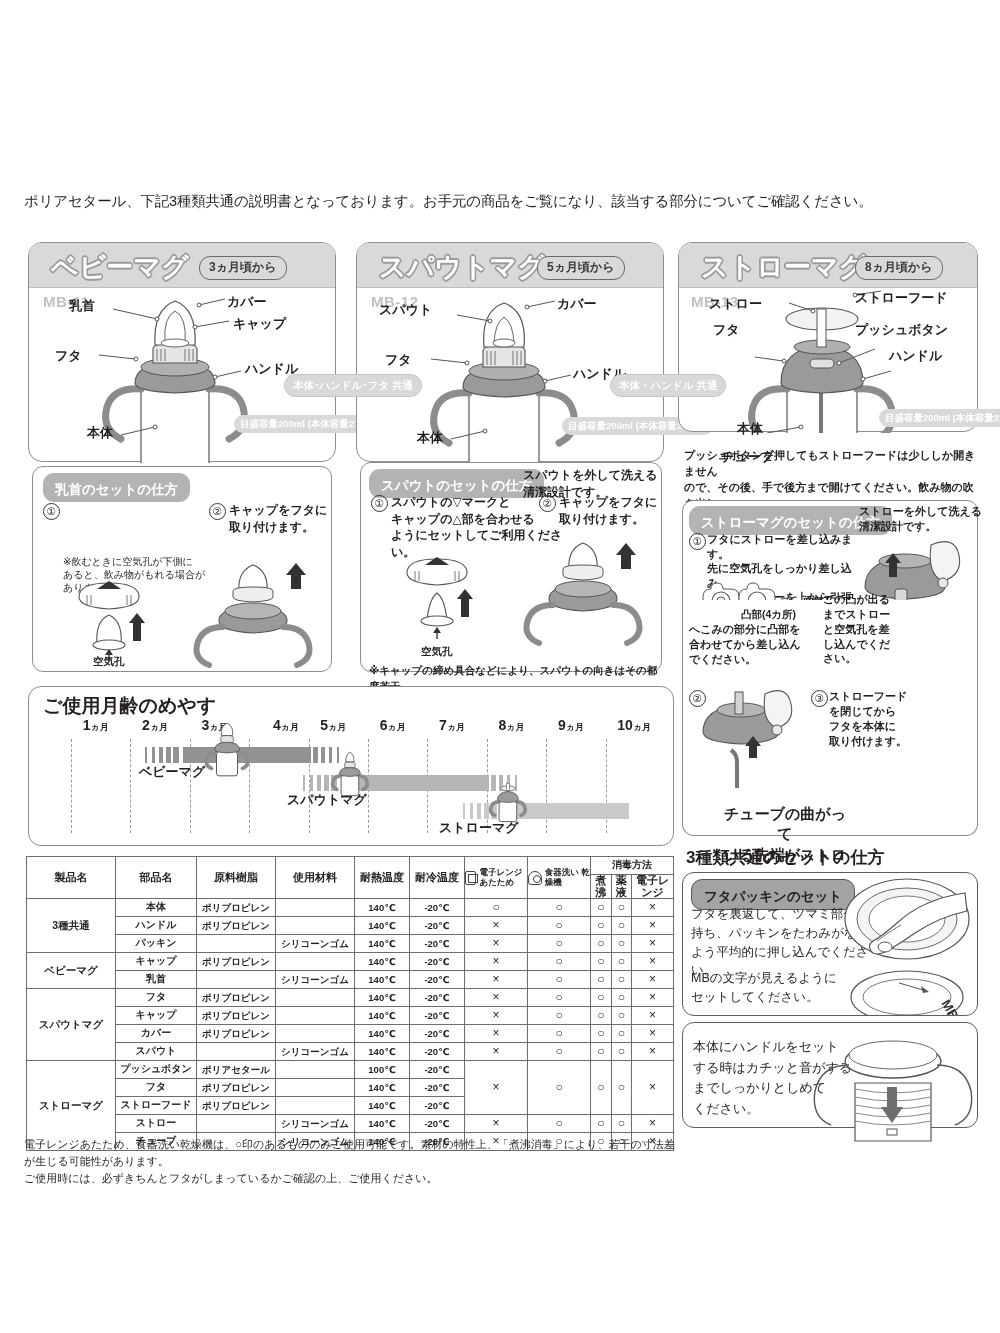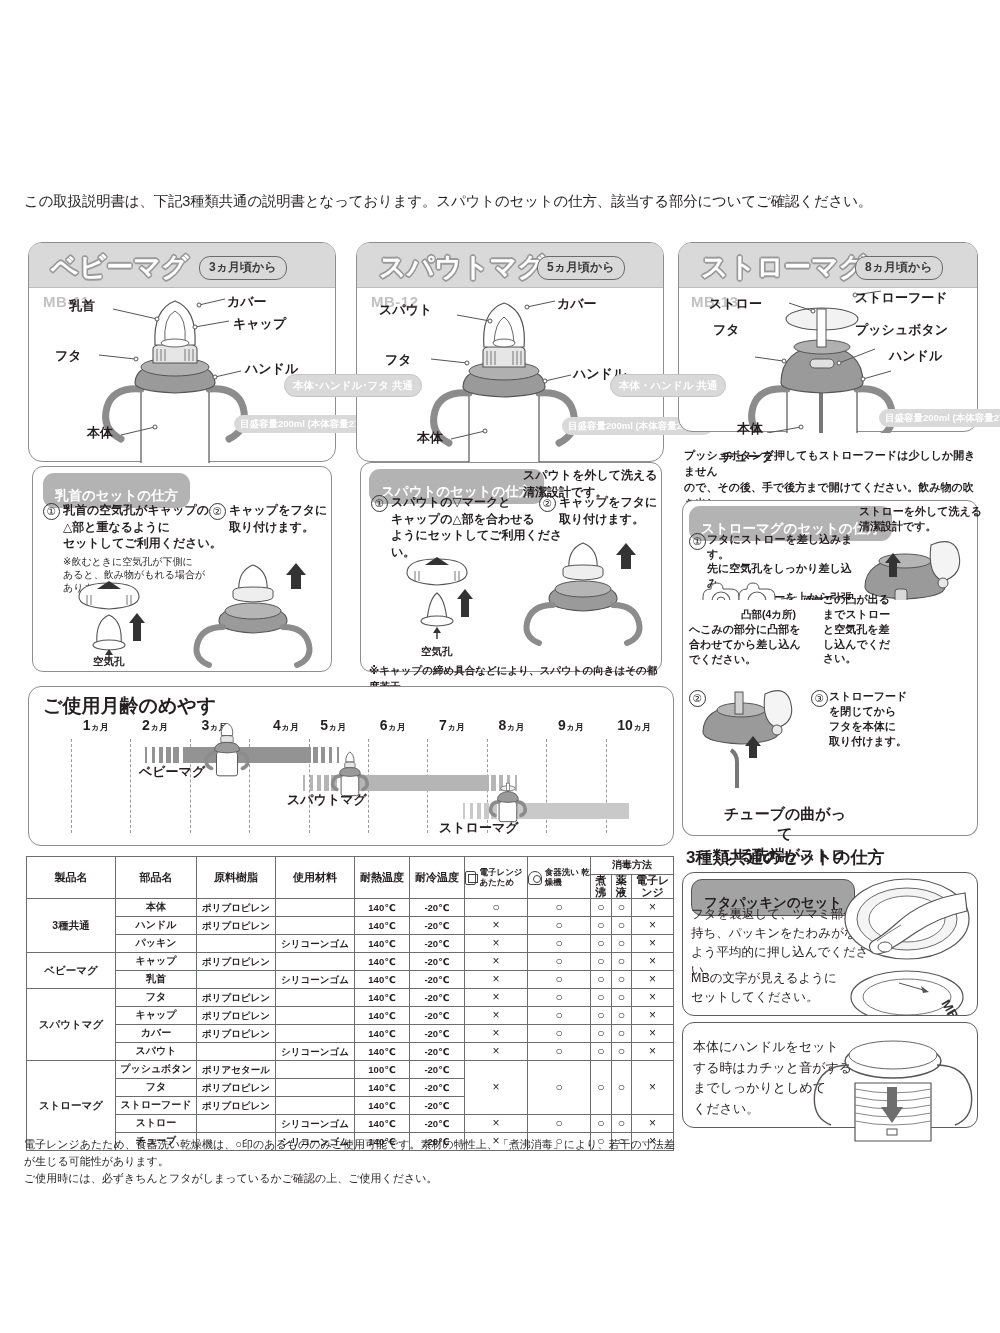--- a/index.html
+++ b/index.html
@@ -71,21 +71,21 @@
   }
 
   
   .subbox{
     position:absolute;border:1.3px solid #8e8e8e;border-radius:11px;background:#fff;
     box-sizing:border-box;
   }
   .sec-pill{
     position:absolute;
     background:#b3b3b3;color:#ffffff;border-radius:11px;
-    font-size:13.5px;font-weight:bold;padding:14px 12px 3px;white-space:nowrap;
+    font-size:13.5px;font-weight:bold;padding:8px 12px 3px;white-space:nowrap;
   }
   .sec-pill.outline{
     background:#a3a3a3;color:#231f20;border:1.4px solid #555;
   }
   .body-txt{
     position:absolute;font-size:12px;line-height:1.38;color:#231f20;font-weight:bold;
     white-space:pre-line;
   }
   .body-txt.thin{font-weight:normal;}
   .small-txt{
@@ -151,21 +151,21 @@
   
   svg{display:block;}
   .leader{stroke:#555;stroke-width:1;fill:none;}
   .dot{fill:#fff;stroke:#555;stroke-width:1;}
 </style>
 </head>
 <body>
 
 <div class="page">
 
-  <div class="intro">この取扱説明書は、下記3種類共通の説明書となっております。スパウトのセットの仕方、該当する部分についてご確認ください。</div>
+  <div class="intro">ポリアセタール、下記3種類共通の説明書となっております。お手元の商品をご覧になり、該当する部分についてご確認ください。</div>
 
   <div class="panel" style="left:28px;top:242px;width:308px;height:220px;">
     <div class="panel-head"></div>
     <div class="panel-title">ベビーマグ</div>
     <div class="age-pill" style="left:170px;">3ヵ月頃から</div>
     <div class="model" style="left:14px;top:50px;">MB-11</div>
 
     <svg width="308" height="176" style="position:absolute;left:0;top:44px;">
 
       <path d="M112 96 L112 178 Q112 184 118 184 L174 184 Q180 184 180 178 L180 96 Z" fill="#ffffff" stroke="#555" stroke-width="1.2"></path>
@@ -213,23 +213,20 @@
     <div class="lbl" style="left:216px;top:117px;">ハンドル</div>
     <div class="lbl" style="left:58px;top:181px;">本体</div>
 
     <div class="cap-note" style="left:205px;top:172px;">目盛容量200ml
 (本体容量270ml)</div>
   </div>
 
   <div class="subbox" style="left:32px;top:466px;width:300px;height:206px;">
     <div class="sec-pill" style="left:10px;top:6px;">乳首のセットの仕方</div>
     <div class="numcirc" style="left:10px;top:36px;">①</div>
-    <div class="body-txt" style="left:30px;top:35px;width:170px;">乳首の空気孔がキャップの
-△部と重なるように
-セットしてご利用ください。</div>
     <div class="small-txt" style="left:30px;top:88px;width:170px;">※飲むときに空気孔が下側に
 あると、飲み物がもれる場合が
 あります。</div>
 
     <div class="numcirc" style="left:176px;top:36px;">②</div>
     <div class="body-txt" style="left:196px;top:35px;width:110px;">キャップをフタに
 取り付けます。</div>
 
     <svg width="300" height="120" style="position:absolute;left:0;top:82px;">
 

